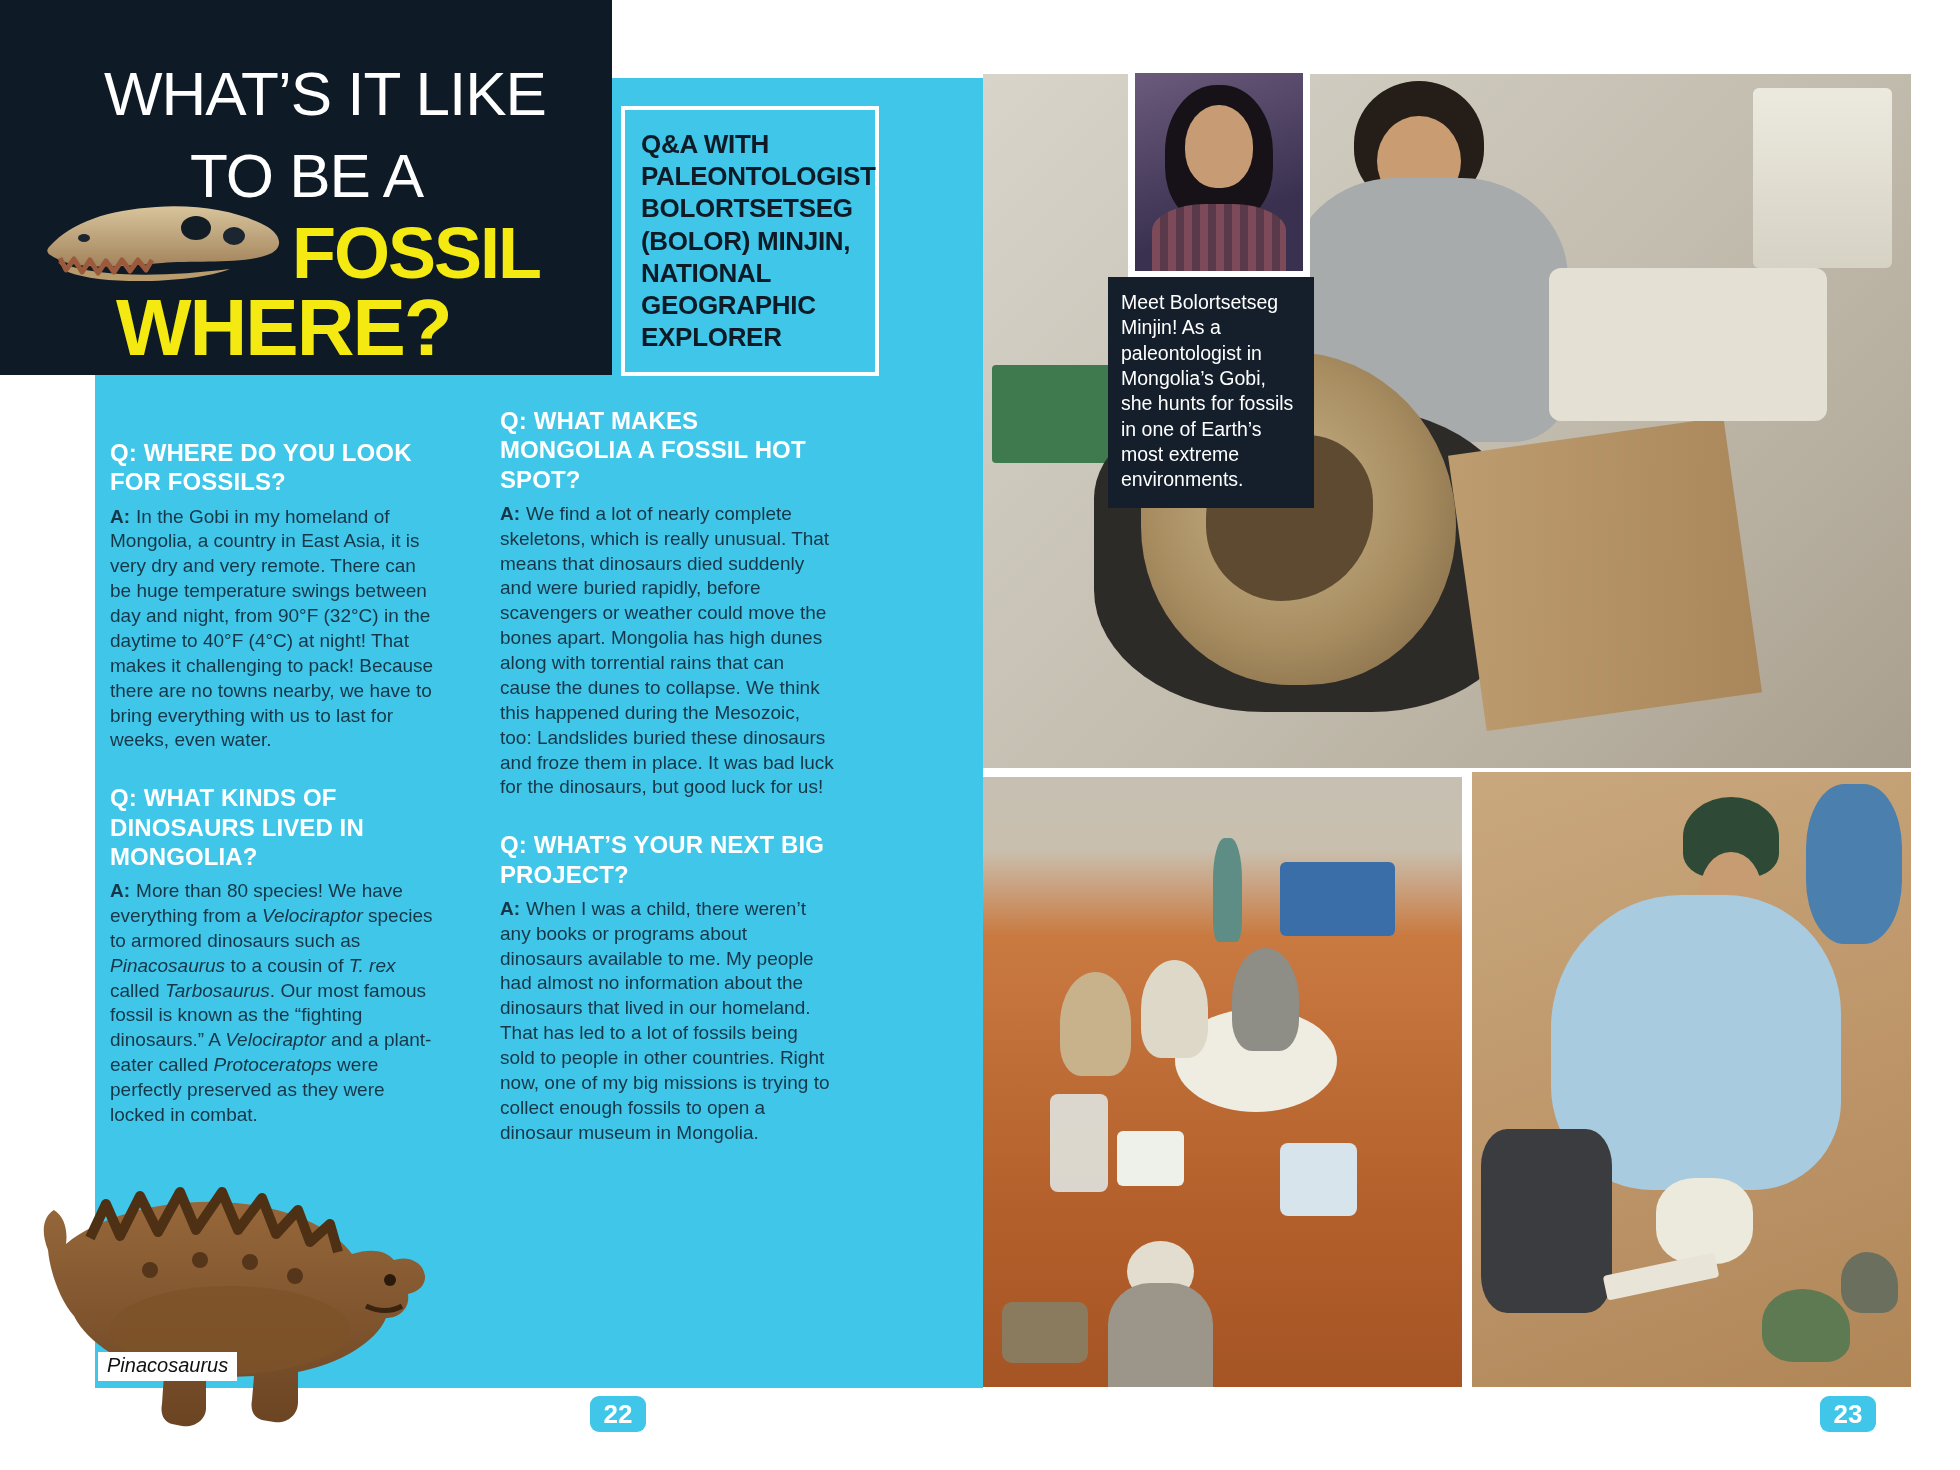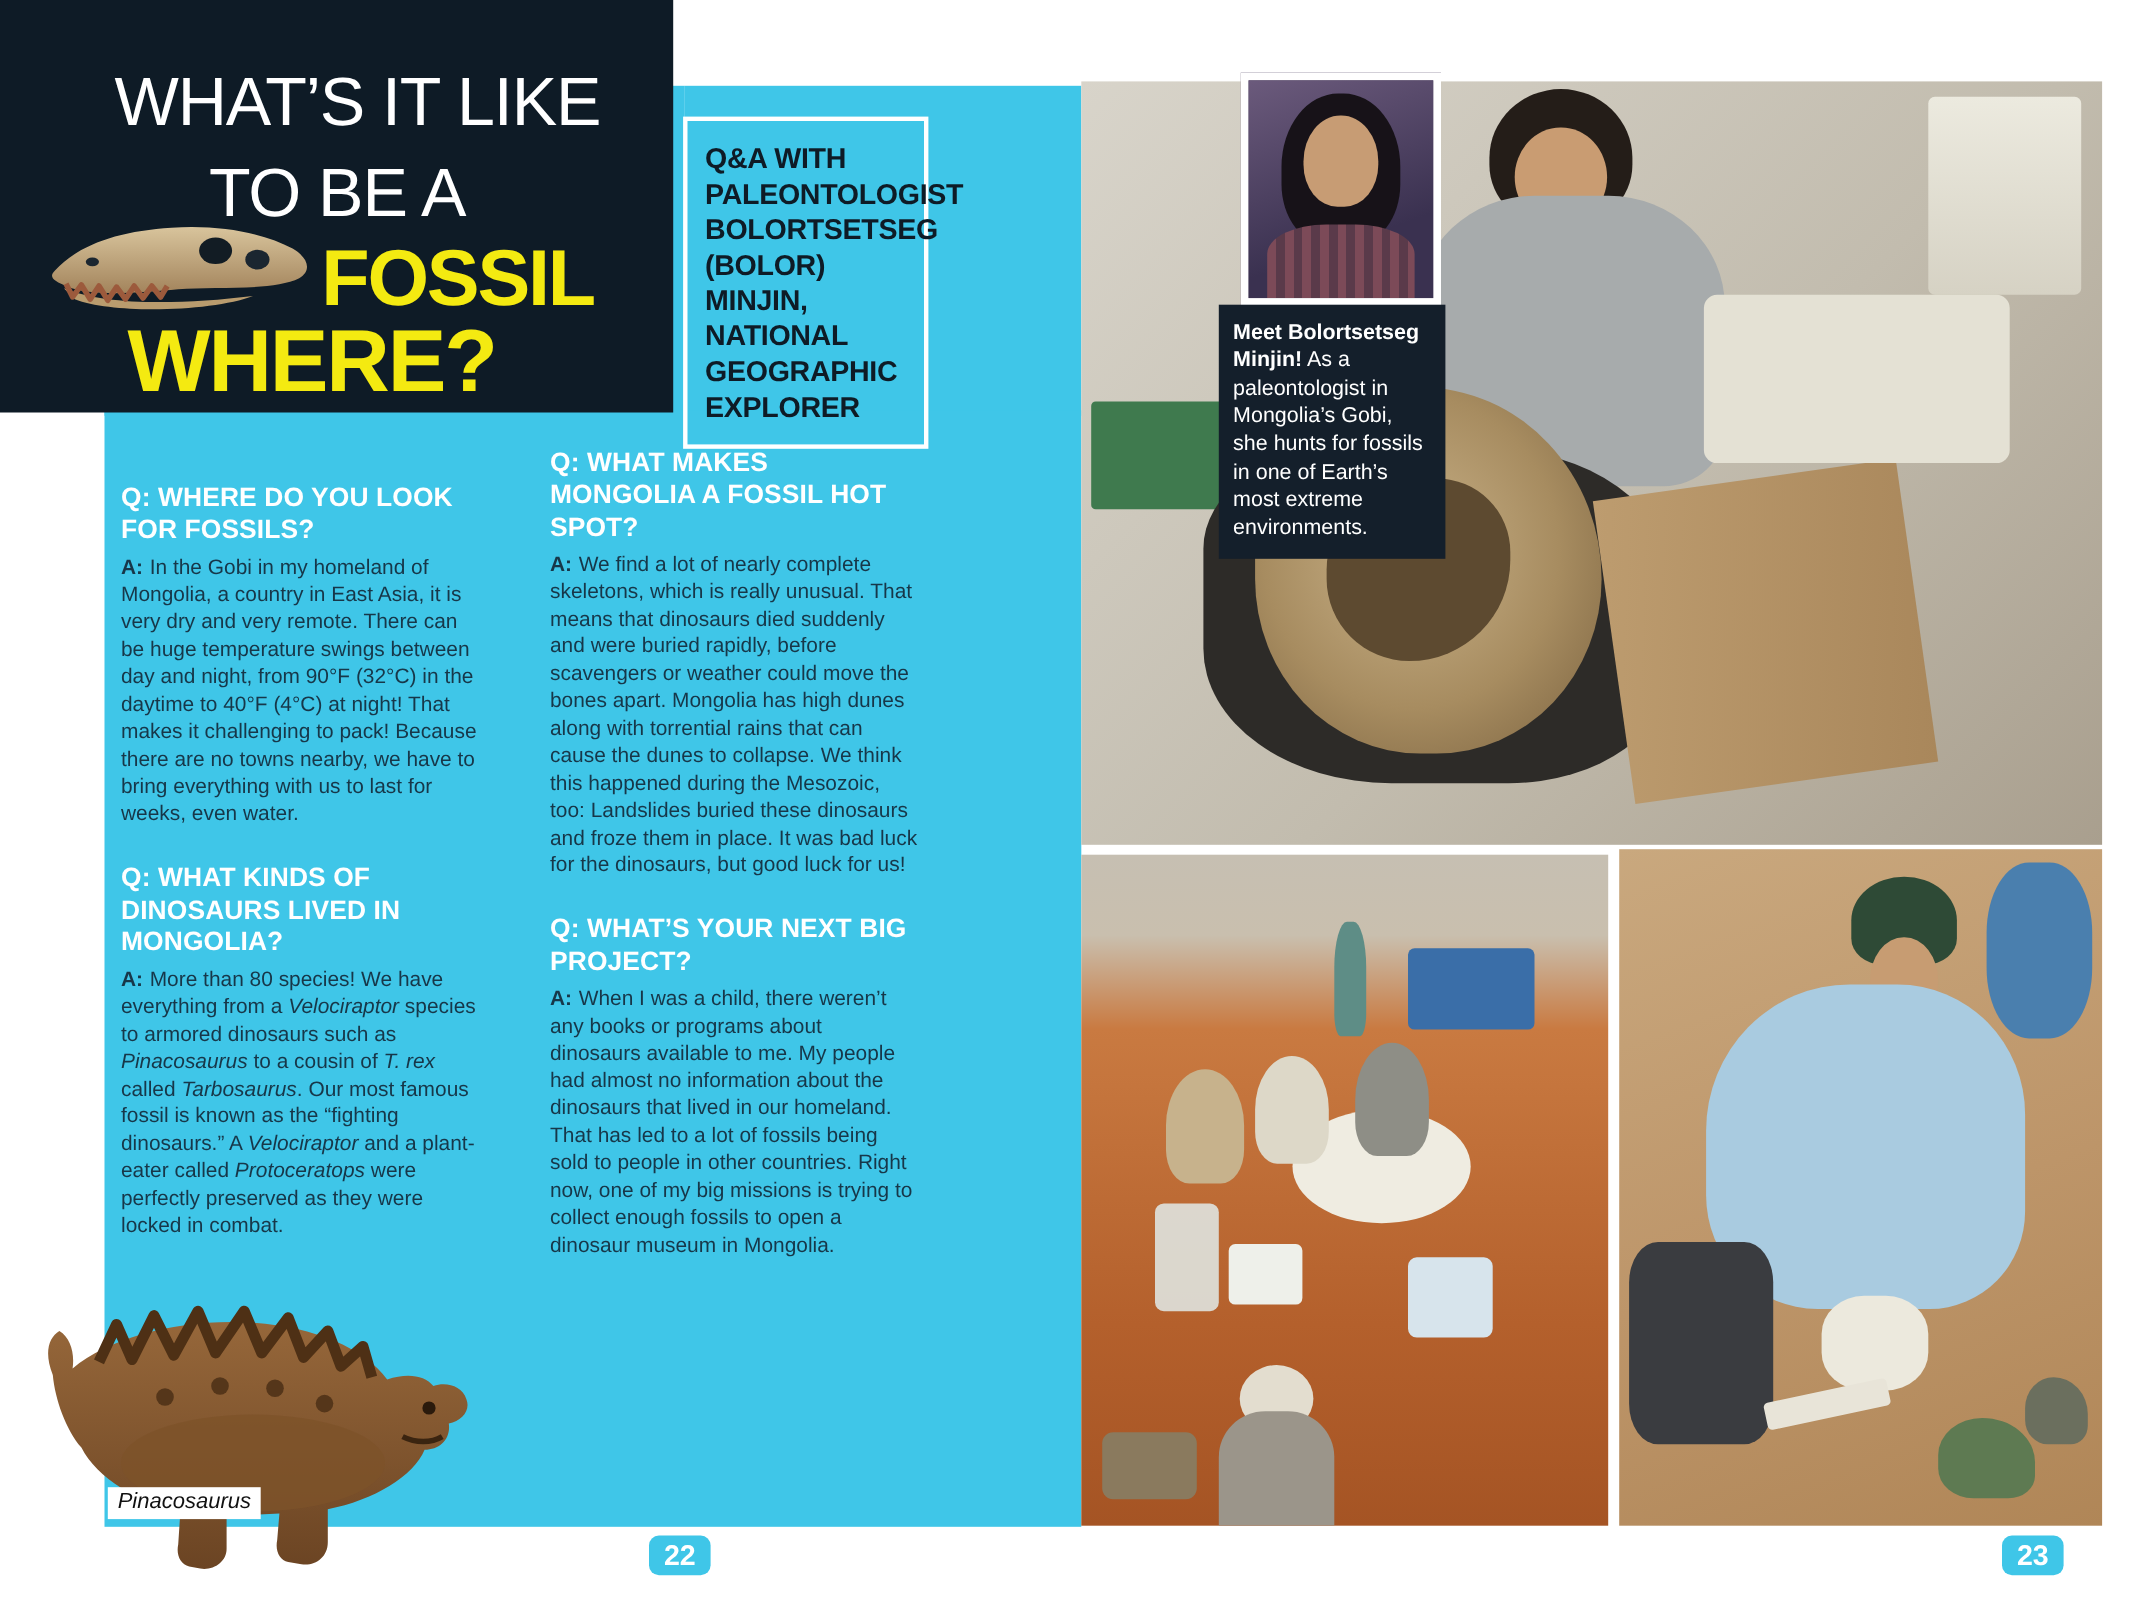--- a/index.html
+++ b/index.html
@@ -15,21 +15,21 @@
   
   .title-block { position:absolute; left:0; top:0; width:612px; height:375px; background:#0e1b26; z-index:5; }
   .t-line { position:absolute; color:#ffffff; white-space:nowrap; }
   .t1 { left:104px; top:58px;  font-size:62px; letter-spacing:-1px; }
   .t2 { left:190px; top:140px; font-size:62px; letter-spacing:-1px; }
   .t3 { left:292px; top:212px; font-size:72px; font-weight:700; color:#f4ea11; letter-spacing:-2px; }
   .t4 { left:116px; top:282px; font-size:80px; font-weight:700; color:#f4ea11; letter-spacing:-2px; }
   .skull { position:absolute; left:44px; top:180px; width:248px; height:124px; z-index:6; }
 
   
-  .qa-box { position:absolute; left:621px; top:106px; width:223px; min-height:262px; border:4px solid #ffffff;
+  .qa-box { position:absolute; left:621px; top:106px; width:258px; min-height:262px; border:4px solid #ffffff;
             padding:18px 16px; color:#0e1b26; font-size:26px; line-height:1.24; font-weight:700;
             letter-spacing:-0.3px; z-index:4; }
 
   
   .col { position:absolute; top:406px; z-index:4; }
   .col1 { left:110px; width:330px;margin-top:32px; }
   .col2 { left:500px; width:334px; }
   .q { color:#ffffff; font-weight:700; font-size:24px; line-height:1.22; margin-bottom:8px; letter-spacing:0.1px; }
   .a { color:#173749; font-size:19px; line-height:1.31; margin-bottom:30px; }
   .alabel { font-weight:700; margin-right:6px; }
@@ -43,21 +43,21 @@
                  background:linear-gradient(180deg,#c6bfb2 0%,#c9bfae 12%,#c97a41 26%,#b4602c 70%,#a55424 100%); }
   .photo-excav { left:1472px; top:772px; width:439px; height:615px;
                  background:linear-gradient(160deg,#c9a87e 0%,#bd9569 55%,#b08657 100%); }
   .ph { position:absolute; }
 
   
   .portrait { position:absolute; left:1128px; top:66px; width:182px; height:212px; background:#4a3c5c;
               border:7px solid #ffffff; z-index:6; overflow:hidden; }
   .caption-box { position:absolute; left:1108px; top:277px; width:206px; background:#141f2b; color:#ffffff;
                  padding:13px 13px 15px 13px; font-size:19.5px; line-height:1.3; z-index:6; }
-  .caption-box b { font-weight:700; }
+  .caption-box b { font-weight:400; }
 
   
   .dino { position:absolute; left:30px; top:1120px; width:410px; height:330px; z-index:7; }
   .dino-label { position:absolute; left:98px; top:1352px; background:#ffffff; color:#111111;
                 font-size:20px; font-style:italic; padding:2px 9px 4px 9px; z-index:8; }
 
   
   .pill { position:absolute; top:1396px; width:56px; height:36px; background:#3fc6e8; border-radius:9px;
           color:#ffffff; font-weight:700; font-size:26px; display:flex; align-items:center; justify-content:center; z-index:8; }
   .pill-22 { left:590px; }

